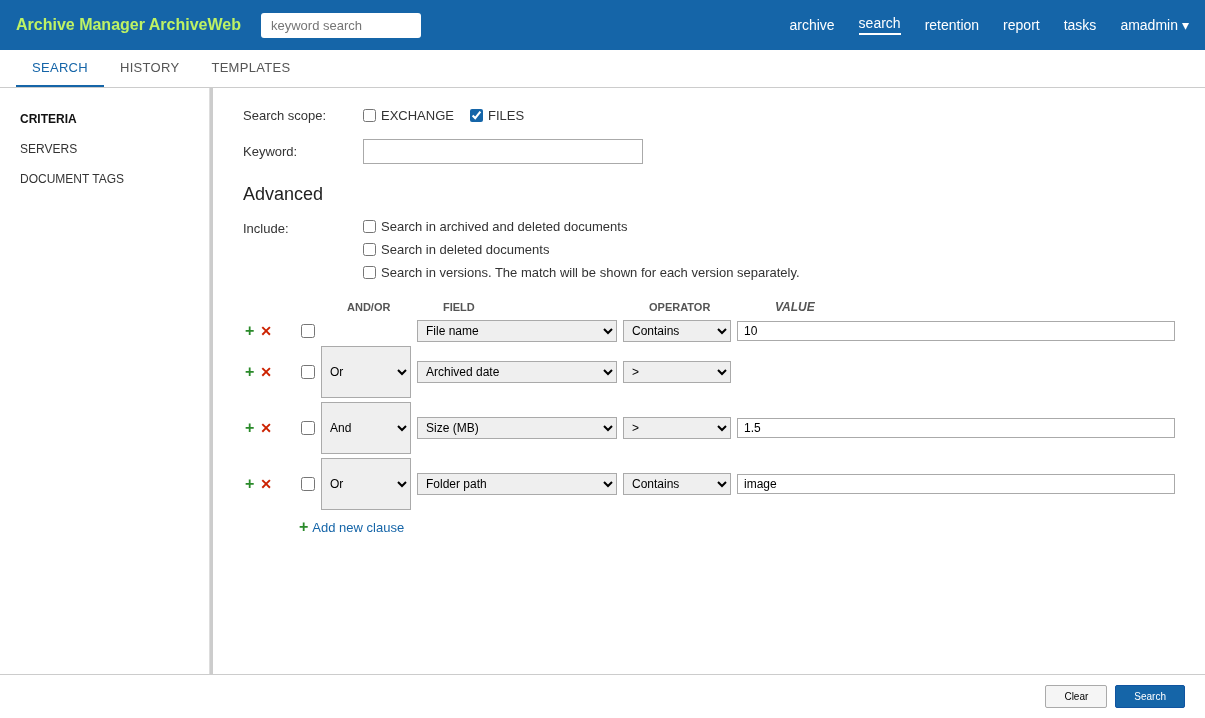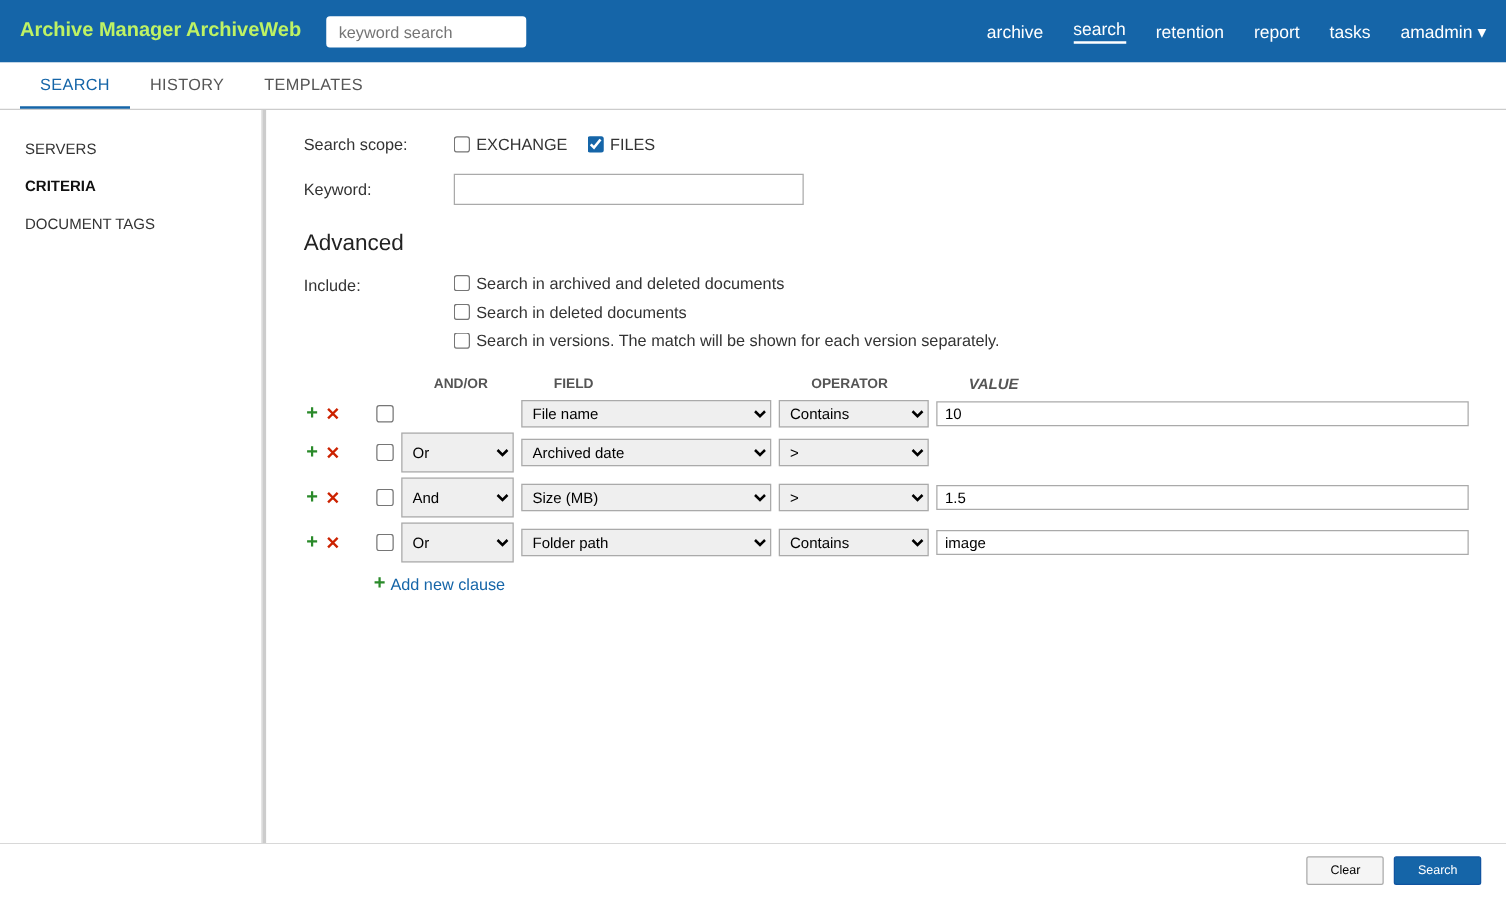--- a/index.html
+++ b/index.html
@@ -218,31 +218,31 @@
       line-height: 1;
     }
     .clause-checkbox {
       width: 14px;
       height: 14px;
       flex-shrink: 0;
     }
     .clause-select-andor {
       width: 90px;
       font-size: 12px;
-      padding: 7px 4px;
+      padding: 17px 4px;
       border: 1px solid #aaa;
     }
     .clause-select-field {
       width: 200px;
       font-size: 12px;
       padding: 2px 4px;
       border: 1px solid #aaa;
     }
     .clause-select-operator {
-      width: 120px;
+      width: 108px;
       font-size: 12px;
       padding: 2px 4px;
       border: 1px solid #aaa;
     }
     .clause-value-input {
       flex: 1;
       font-size: 12px;
       padding: 2px 6px;
       border: 1px solid #aaa;
       outline: none;
@@ -320,22 +320,22 @@
 
 <div class="tab-bar">
   <div class="tab active">SEARCH</div>
   <div class="tab">HISTORY</div>
   <div class="tab">TEMPLATES</div>
 </div>
 
 <div class="main-layout">
 
   <div class="sidebar">
+    <div class="sidebar-item active">CRITERIA</div>
     <div class="sidebar-item">SERVERS</div>
-    <div class="sidebar-item active">CRITERIA</div>
     <div class="sidebar-item">DOCUMENT TAGS</div>
   </div>
 
   <div class="sidebar-divider"></div>
 
   <div class="content">
 
     <div class="form-row">
       <span class="form-label">Search scope:</span>
       <div class="scope-options">

